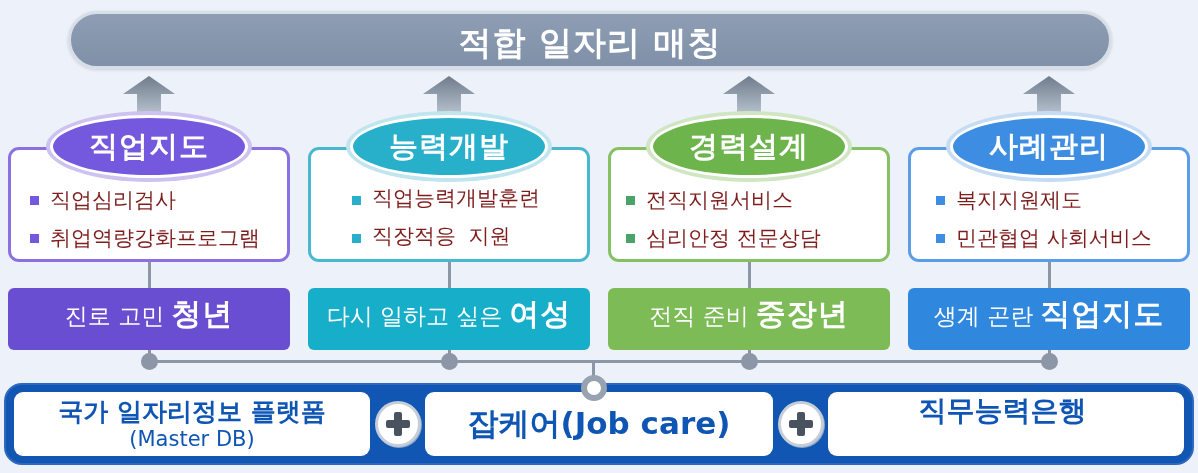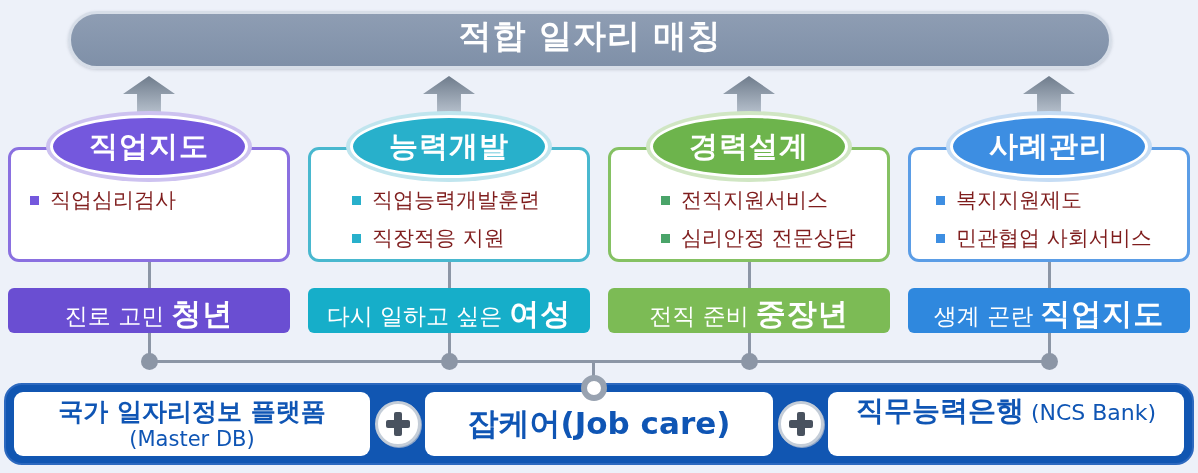--- a/index.html
+++ b/index.html
@@ -5,21 +5,21 @@
   * { margin:0; padding:0; box-sizing:border-box; }
   html,body { background:#edf1f9; }
   body { font-family:"DejaVu Sans","Liberation Sans",sans-serif; }
   .stage { position:relative; width:1198px; height:473px; background:#edf1f9; overflow:hidden; }
 
   
   .top-pill {
     position:absolute; left:68px; top:11px; width:1044px; height:58px;
     background:linear-gradient(180deg,#8e9db3,#7f90a8);
     border:3px solid #d7dee8; border-radius:30px;
-    display:flex; align-items:flex-start; justify-content:center;
+    display:flex; align-items:flex-end; justify-content:center;
     box-shadow:0 1px 3px rgba(90,100,120,.25);
     z-index:2;
   }
   .top-pill .title { color:#ffffff; font-size:33px; font-weight:bold; letter-spacing:1px; }
 
   
   .arrow-up {
     position:absolute; top:76px; width:52px; height:39px;
     background:linear-gradient(180deg,#6f7c8c,#b9c3cf);
     clip-path:polygon(50% 0,100% 46%,73% 46%,73% 100%,27% 100%,27% 46%,0 46%);
@@ -59,32 +59,32 @@
     z-index:3;
   }
   .badge .badge-label { color:#ffffff; font-size:29px; font-weight:bold; letter-spacing:1px; }
   .col1 .badge { background:#7458dd; box-shadow:0 0 0 4px #cdc2f0; }
   .col2 .badge { background:#28b0cb; box-shadow:0 0 0 4px #c0e5ee; }
   .col3 .badge { background:#6db44c; box-shadow:0 0 0 4px #d0e6c3; }
   .col4 .badge { background:#3d8ee2; box-shadow:0 0 0 4px #c5dcf4; }
 
   .items { position:absolute; top:70px; left:0; width:282px; z-index:3; list-style:none; }
   .col1 .items { padding-left:22px; }
-  .col2 .items { padding-left:44px; }
-  .col3 .items { padding-left:53px; }
+  .col2 .items { padding-left:44px;font-family:Liberation Mono, monospace; }
+  .col3 .items { padding-left:18px; }
   .col4 .items { padding-left:28px; }
   .items li { display:flex; align-items:center; font-size:21px; color:#7f1d1d; line-height:30px; margin-bottom:8px; white-space:nowrap; }
   .bullet { display:inline-block; width:9px; height:9px; margin-right:11px; flex:0 0 9px; }
   .col1 .bullet { background:#7458dd; }
   .col2 .bullet { background:#28b0cb; }
   .col3 .bullet { background:#4aa469; }
   .col4 .bullet { background:#3d8ee2; }
 
   .target-bar {
-    position:absolute; top:173px; left:0; width:282px; height:45px; border-radius:6px;
+    position:absolute; top:173px; left:0; width:282px; height:62px; border-radius:6px;
     display:flex; align-items:baseline; justify-content:center; z-index:2; color:#fff;
     padding-top:6px;
   }
   .col1 .target-bar { background:#6a4ed2; }
   .col2 .target-bar { background:#16aec9; }
   .col3 .target-bar { background:#7cbb55; }
   .col4 .target-bar { background:#2f88de; }
   .target-prefix { font-size:23px; font-weight:500; margin-right:7px; }
   .target-emphasis { font-size:30px; font-weight:bold; letter-spacing:1px; }
 
@@ -147,20 +147,24 @@
   <div class="col col1">
     <div class="svc-box"></div>
     <div class="badge">
       <span class="badge-label">직업지도</span>
     </div>
     <ul class="items">
       <li>
           <span class="bullet"></span>
           <span>직업심리검사</span>
         </li>
+      <li>
+          <span class="bullet"></span>
+          <span>취업역량강화프로그램</span>
+        </li>
     </ul>
     <div class="target-bar">
       <span class="target-prefix">진로 고민</span>
       <span class="target-emphasis">청년</span>
     </div>
   </div>
 
   <div class="col col2">
     <div class="svc-box"></div>
     <div class="badge">
@@ -235,17 +239,16 @@
     </div>
     <div class="white-box wb-center">
       <span class="wb-title-big">잡케어(Job care)</span>
     </div>
     <div class="plus-circle">
       <span class="ph"></span>
       <span class="pv"></span>
     </div>
     <div class="white-box wb-right">
       <span class="wb-title-right">직무능력은행</span>
-      <span class="wb-subtitle-right">(NCS Bank)</span>
     </div>
   </div>
 
 </div>
 
 </body></html>

